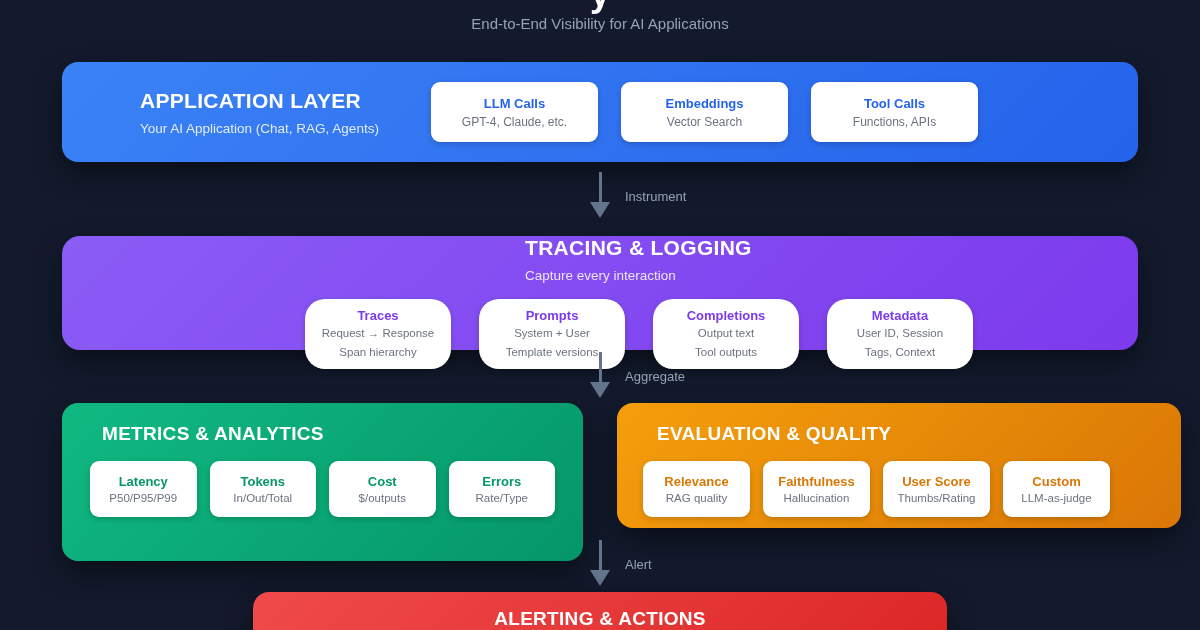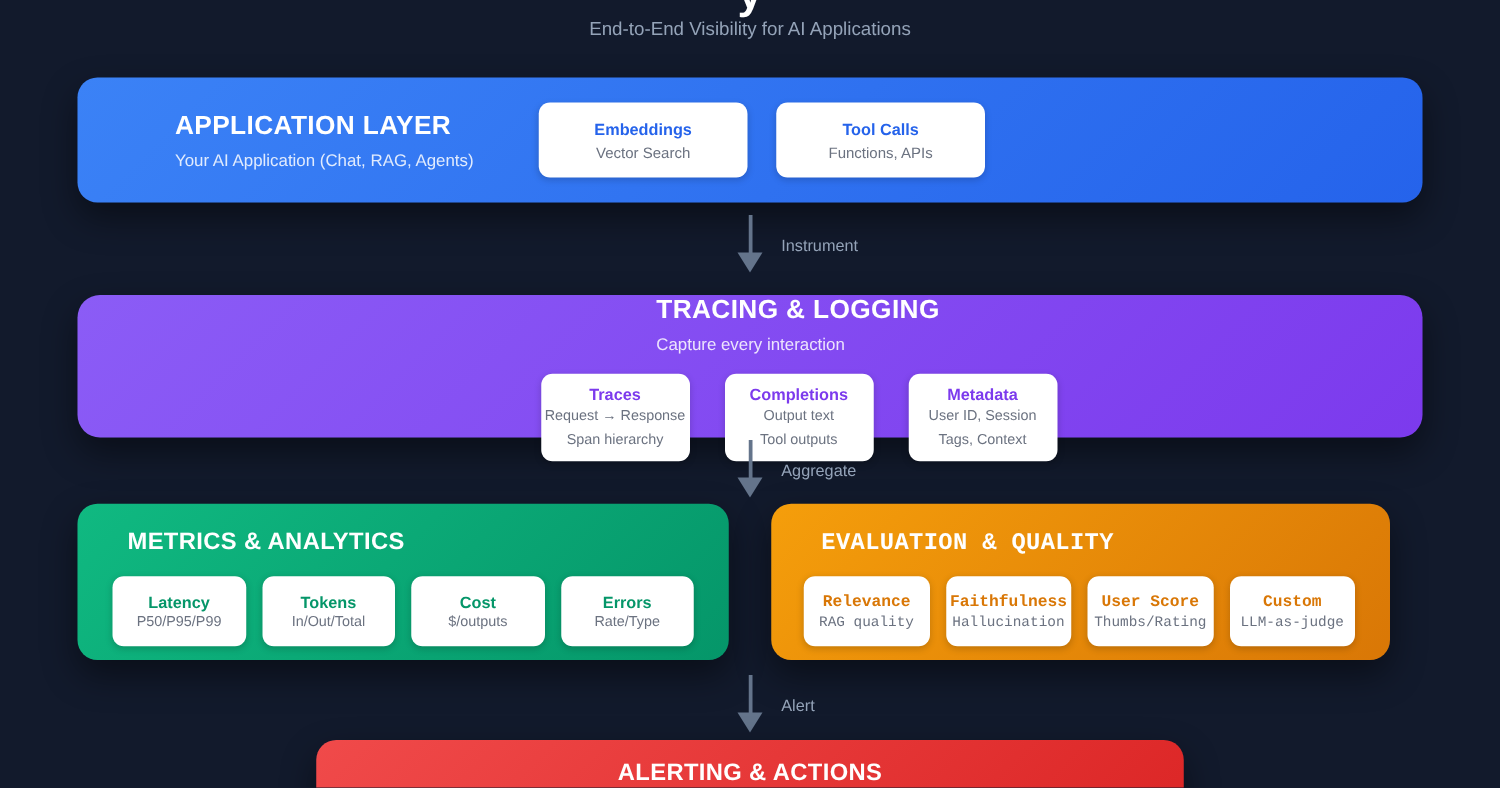--- a/index.html
+++ b/index.html
@@ -32,28 +32,28 @@
     left:62px; top:62px; width:1076px; height:100px;
     background:linear-gradient(135deg,#3b82f6,#2563eb);
     padding-left:78px;
   }
   .layer-trace {
     left:62px; top:236px; width:1076px; height:114px;
     background:linear-gradient(135deg,#8b5cf6,#7c3aed);
     padding-left:78px; border-radius:18px;flex-direction:column;
   }
   .layer-metrics {
-    left:62px; top:403px; width:521px; height:125px;
+    left:62px; top:403px; width:521px; height:158px;
     background:linear-gradient(135deg,#10b981,#059669);
     display:block; padding:20px 28px 0 40px;
   }
   .layer-eval {
-    left:617px; top:403px; width:495px; height:125px;
+    left:617px; top:403px; width:564px; height:125px;
     background:linear-gradient(135deg,#f59e0b,#d97706);
-    display:block; padding:20px 28px 0 40px;font-family:Liberation Mono, monospace;
+    display:block; padding:20px 28px 0 40px;
   }
   .layer-alert {
     left:253px; top:592px; width:694px; height:70px;
     background:linear-gradient(135deg,#f04a4a,#dc2626);
     display:block; text-align:center; padding-top:16px;
   }
 
   .layer-text { flex:0 0 auto; }
   .layer-app .layer-text { width:275px; }
   .layer-trace .layer-text { width:228px; }
@@ -74,21 +74,21 @@
     text-align:center;
   }
   .card-title { font-size:13px; font-weight:700; }
   .card-line { font-size:12px; color:#6b7280; margin-top:4px; }
 
   .layer-app .cards { gap:23px; }
   .layer-app .card { width:167px; height:60px; }
   .layer-app .card-title { color:#2563eb; }
 
   .layer-trace .cards { gap:28px; }
-  .layer-trace .card { width:119px; height:70px; }
+  .layer-trace .card { width:146px; height:70px;border-radius:20px; }
   .layer-trace .card-title { color:#7c3aed; }
   .layer-trace .card-line { font-size:11.5px; margin-top:3px; line-height:1.35;text-align:right; }
 
   .row-cards { display:flex; gap:13px; margin-top:16px; }
   .row-cards .card { width:107px; height:56px; }
   .layer-metrics .row-cards { margin-left:-12px; }
   .layer-eval .row-cards { margin-left:-14px; }
   .layer-metrics .card-title { color:#059669; }
   .layer-eval .card-title { color:#d97706;text-align:center; }
   .row-cards .card-line { font-size:11.5px; margin-top:3px; }
@@ -121,20 +121,24 @@
   </div>
   <div class="page-subtitle">End-to-End Visibility for AI Applications</div>
 
   <div class="layer layer-app">
     <div class="layer-text">
       <div class="layer-title">APPLICATION LAYER</div>
       <div class="layer-sub">Your AI Application (Chat, RAG, Agents)</div>
     </div>
     <div class="cards">
       <div class="card">
+        <div class="card-title">LLM Calls</div>
+        <div class="card-line">GPT-4, Claude, etc.</div>
+      </div>
+      <div class="card">
         <div class="card-title">Embeddings</div>
         <div class="card-line">Vector Search</div>
       </div>
       <div class="card">
         <div class="card-title">Tool Calls</div>
         <div class="card-line">Functions, APIs</div>
       </div>
     </div>
   </div>
 
@@ -151,20 +155,25 @@
       <div class="layer-title">TRACING &amp; LOGGING</div>
       <div class="layer-sub">Capture every interaction</div>
     </div>
     <div class="cards">
       <div class="card">
         <div class="card-title">Traces</div>
         <div class="card-line">Request → Response</div>
         <div class="card-line">Span hierarchy</div>
       </div>
       <div class="card">
+        <div class="card-title">Prompts</div>
+        <div class="card-line">System + User</div>
+        <div class="card-line">Template versions</div>
+      </div>
+      <div class="card">
         <div class="card-title">Completions</div>
         <div class="card-line">Output text</div>
         <div class="card-line">Tool outputs</div>
       </div>
       <div class="card">
         <div class="card-title">Metadata</div>
         <div class="card-line">User ID, Session</div>
         <div class="card-line">Tags, Context</div>
       </div>
     </div>

